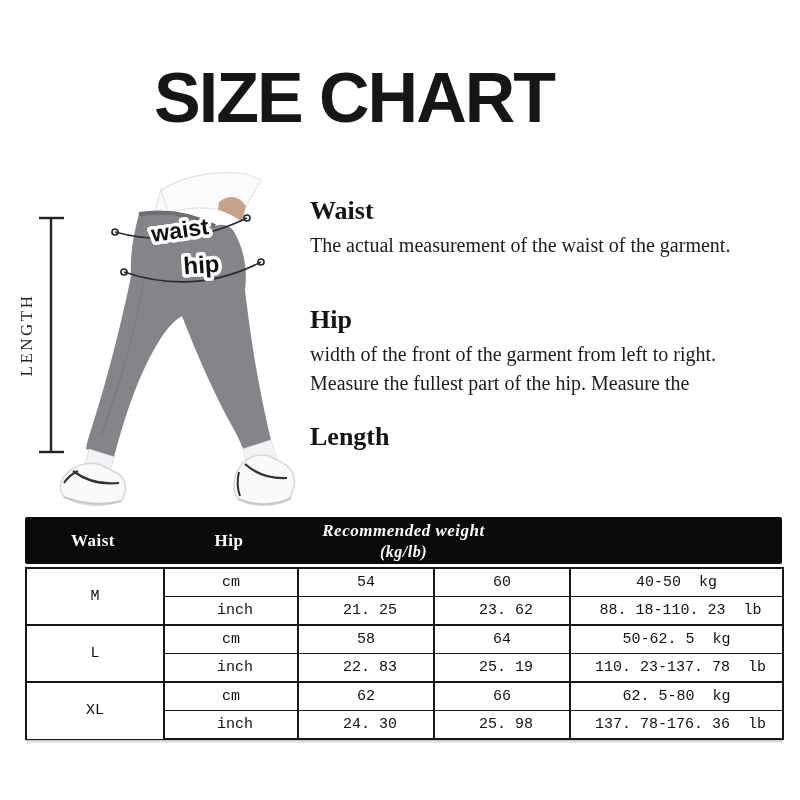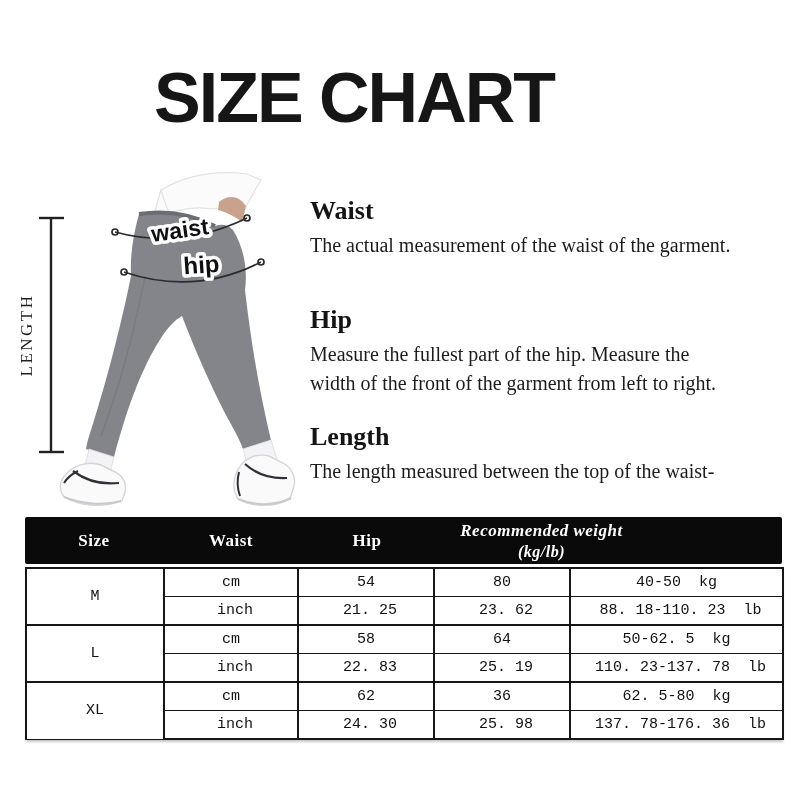--- a/index.html
+++ b/index.html
@@ -98,52 +98,50 @@
       <text transform="translate(187 105) rotate(-4)" text-anchor="middle" font-family="Liberation Sans, sans-serif" font-size="24" font-weight="bold" fill="#101012" stroke="#ffffff" stroke-width="7" paint-order="stroke" stroke-linejoin="round">hip</text>
     </svg>
   </div>
 
   <div class="section sec-waist">
     <h2>Waist</h2>
     <div class="line">The actual measurement of the waist of the garment.</div>
   </div>
   <div class="section sec-hip">
     <h2>Hip</h2>
+    <div class="line">width of the front of the garment from left to right.</div>
     <div class="line">Measure the fullest part of the  hip. Measure the</div>
-    <div class="line">width of the front of the garment from left to right.</div>
   </div>
   <div class="section sec-length">
     <h2>Length</h2>
-    <div class="line">The length measured between the top of the waist-</div>
   </div>
 
   <div class="size-table">
     <div class="st-header">
-      <div class="st-h-cell w1">Size</div>
       <div class="st-h-cell w3">Waist</div>
       <div class="st-h-cell w4">Hip</div>
       <div class="st-h-cell w5">
         <span>Recommended weight</span>
         <span class="sub">(kg/lb)</span>
       </div>
     </div>
     <table class="st-body">
       <colgroup>
           <col style="width:138px">
           <col style="width:134px">
           <col style="width:136px">
           <col style="width:136px">
           <col style="width:213px">
         </colgroup>
       <tbody>
         <tr class="r-cm">
           <td class="size-cell" rowspan="2">M</td>
           <td>cm</td>
           <td>54</td>
-          <td>80</td>
+          <td>60</td>
           <td>40-50  kg</td>
         </tr>
         <tr class="r-inch">
           <td>inch</td>
           <td>21. 25</td>
           <td>23. 62</td>
           <td>88. 18-110. 23  lb</td>
         </tr>
         <tr class="r-cm">
           <td class="size-cell" rowspan="2">L</td>
@@ -155,21 +153,21 @@
         <tr class="r-inch">
           <td>inch</td>
           <td>22. 83</td>
           <td>25. 19</td>
           <td>110. 23-137. 78  lb</td>
         </tr>
         <tr class="r-cm">
           <td class="size-cell" rowspan="2">XL</td>
           <td>cm</td>
           <td>62</td>
-          <td>36</td>
+          <td>66</td>
           <td>62. 5-80  kg</td>
         </tr>
         <tr class="r-inch">
           <td>inch</td>
           <td>24. 30</td>
           <td>25. 98</td>
           <td>137. 78-176. 36  lb</td>
         </tr>
       </tbody>
     </table>

